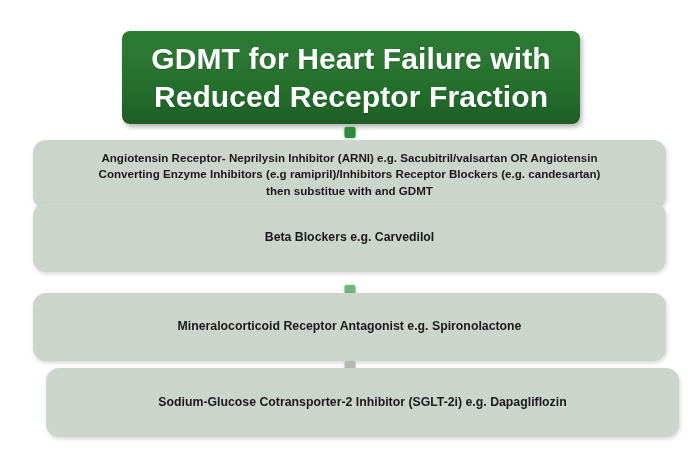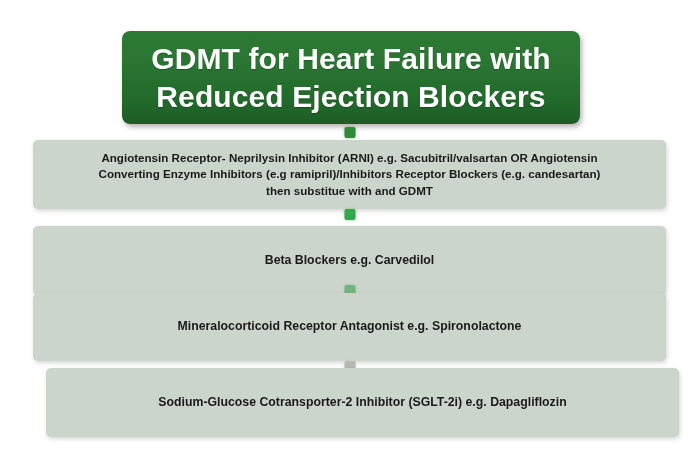--- a/index.html
+++ b/index.html
@@ -46,40 +46,40 @@
     text-shadow: 0 1px 1px rgba(0,0,0,0.25);
   }
 
   
   .step-box {
     position: absolute;
     left: 33px;
     width: 633px;
     box-sizing: border-box;
     background: #ccd5cc;
-    border-radius: 5px;
+    border-radius: 13px;
     box-shadow: 1px 2px 4px rgba(0,0,0,0.16);
     display: flex;
     align-items: center;
     justify-content: center;
     text-align: center;
     padding: 4px 16px;
   }
   .step-text {
     color: #1a1a1a;
     font-size: 12.3px;
     font-weight: bold;
     line-height: 1.42;
   }
   .step-text.small {
     font-size: 11.6px;
   }
 
   #step-1 { top: 140px; height: 69px; }
-  #step-2 { top: 226px; height: 69px; }
+  #step-2 { top: 203px; height: 69px; }
   #step-3 { top: 293px; height: 68px; text-align: right; }
   #step-4 { top: 368px; height: 69px; margin-left: 13px; }
 
   
   .connector {
     position: absolute;
     left: 50%;
     transform: translateX(-50%);
     width: 11px;
     height: 11px;
@@ -99,21 +99,21 @@
   #connector-4 .tip { background: #b3b9b3; box-shadow: 0 0 3px rgba(179,185,179,0.45); }
 </style>
 </head>
 <body>
 
 <div id="canvas">
 
   <div class="title-box">
     <div class="title-text">
       <span>GDMT for Heart Failure with</span><br>
-      <span>Reduced Ejection Blockers</span>
+      <span>Reduced Receptor Fraction</span>
     </div>
   </div>
 
   <div class="connector" id="connector-1">
     <div class="tip"></div>
   </div>
 
   <div class="step-box" id="step-1">
     <div class="step-text small">
       <span>Angiotensin Receptor- Neprilysin Inhibitor (ARNI) e.g. Sacubitril/valsartan OR Angiotensin</span><br>

